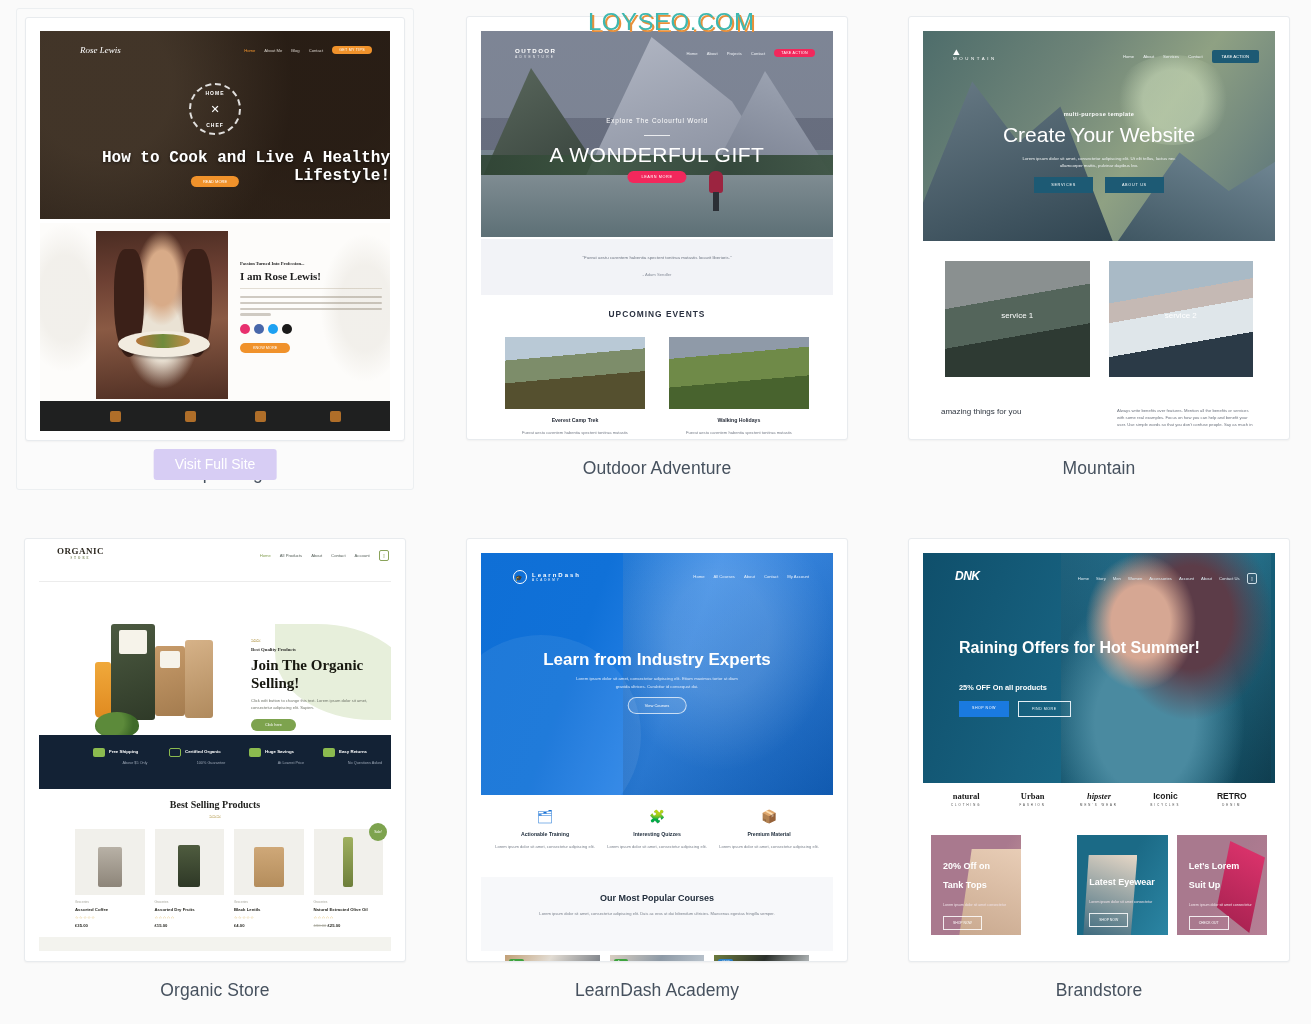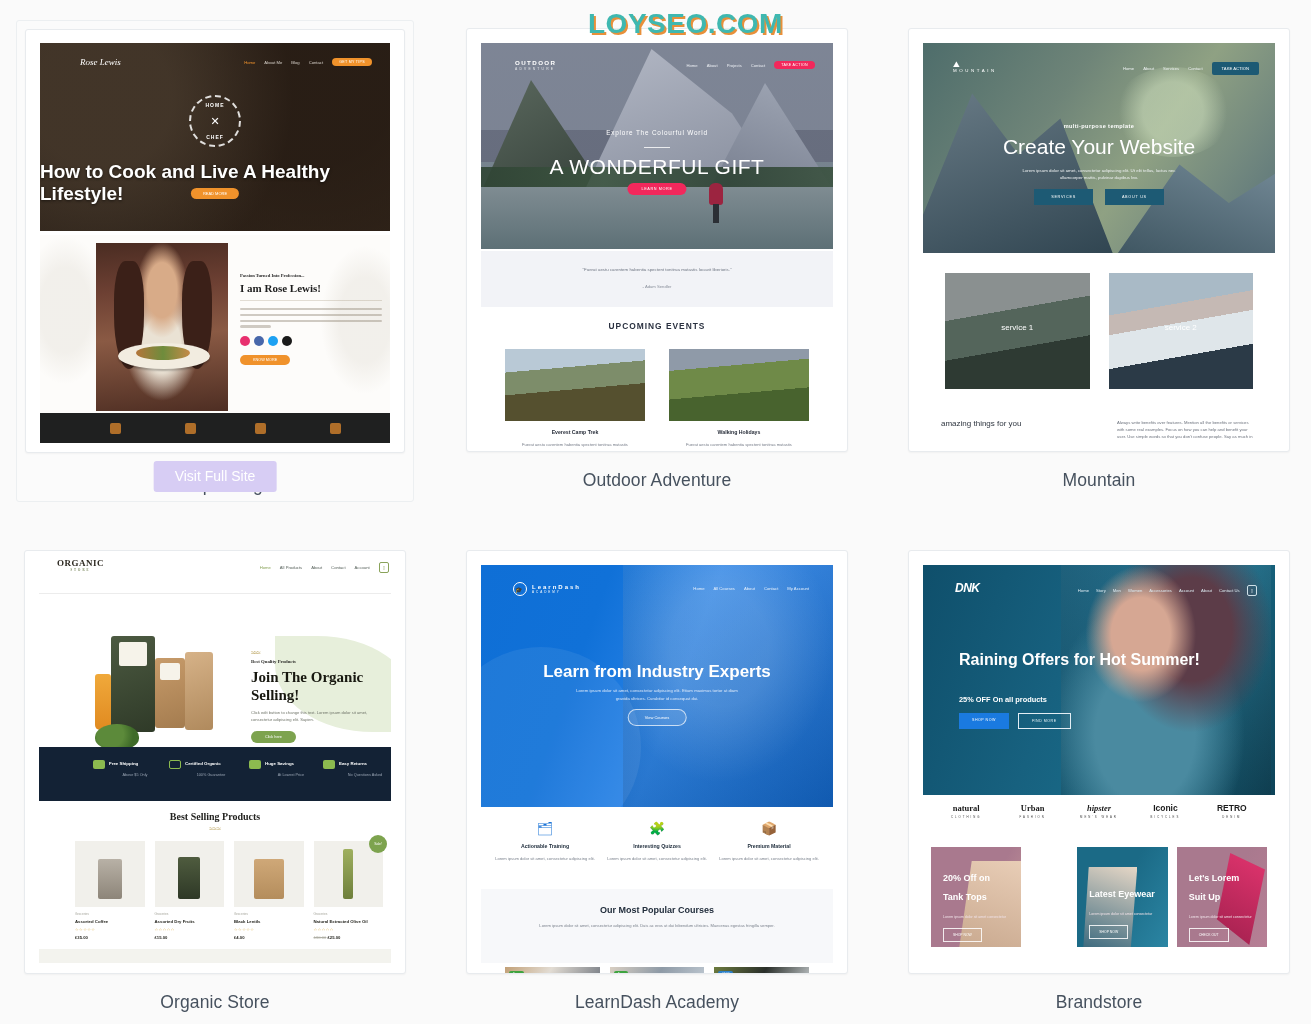--- a/index.html
+++ b/index.html
@@ -7,21 +7,21 @@
     width: 1311px; height: 1024px;
     background: #fafafa;
     font-family: "Liberation Sans", sans-serif;
     overflow: hidden;
   }
   .grid {
     display: grid;
     grid-template-columns: 398px 398px 398px;
     column-gap: 44px;
     row-gap: 40px;
-    padding: 20px 8px 0 16px;
+    padding: 8px 8px 0 16px;
   }
   
   .tpl { position: relative; }
   .tpl-outer {
     background: #fbfbfb;
     border: 1px solid #eceff1;
     border-radius: 3px;
     padding: 8px 8px 48px 8px;
   }
   .tpl-plain { padding-bottom: 0; border: none; background: transparent; }
@@ -85,23 +85,23 @@
   .c1-emblem {
     position:absolute; left:50%; top:52px; transform:translateX(-50%);
     width:52px;height:52px;border-radius:50%;
     border:2px dashed rgba(255,255,255,.85);
     display:flex;align-items:center;justify-content:center;
     color:#fff;font-size:11px;
   }
   .c1-emblem b { position:absolute; font-size:5px; letter-spacing:1px;}
   .c1-emblem b.t { top:5px;} .c1-emblem b.b { bottom:5px;}
   .c1-h1 {
-    position:absolute; left:0; right:0; top:118px; text-align:left;
-    font-family:Liberation Sans, sans-serif; font-weight:bold;
-    color:#fff; font-size:19px; text-shadow:0 1px 3px rgba(0,0,0,.6);
+    position:absolute; left:0; right:0; top:118px; text-align:right;
+    font-family:Liberation Mono, monospace; font-weight:bold;
+    color:#fff; font-size:16px; text-shadow:0 1px 3px rgba(0,0,0,.6);
   }
   .c1-h1btn{
     position:absolute; left:50%; top:145px; transform:translateX(-50%);
     background:#f0922b;color:#fff;border-radius:12px;padding:3px 12px;font-size:4px;
   }
   .c1-body {
     position:absolute; left:14px; right:14px; top:205px; bottom:38px;
     background:#fdfcfa;
     overflow:hidden;
   }
@@ -704,13 +704,13 @@
             </div>
           </div>
         </div>
       </div>
       <div class="tpl-label">Brandstore</div>
     </div>
   </div>
 
 </div>
 
-<div id="wm" style="position: absolute; left: 588px; top: 8px; font-size: 28px; font-weight: bold; letter-spacing: 0.5px; color: rgb(63, 184, 176); text-shadow: rgb(232, 144, 58) 2px 2px 0px;">LOYSEO.COM</div>
+<div id="wm" style="position: absolute; left: 588px; top: 8px; font-size: 24px; font-weight: normal; letter-spacing: 0.5px; color: rgb(63, 184, 176); text-shadow: rgb(232, 144, 58) 2px 2px 0px;">LOYSEO.COM</div>
 
 </body></html>

